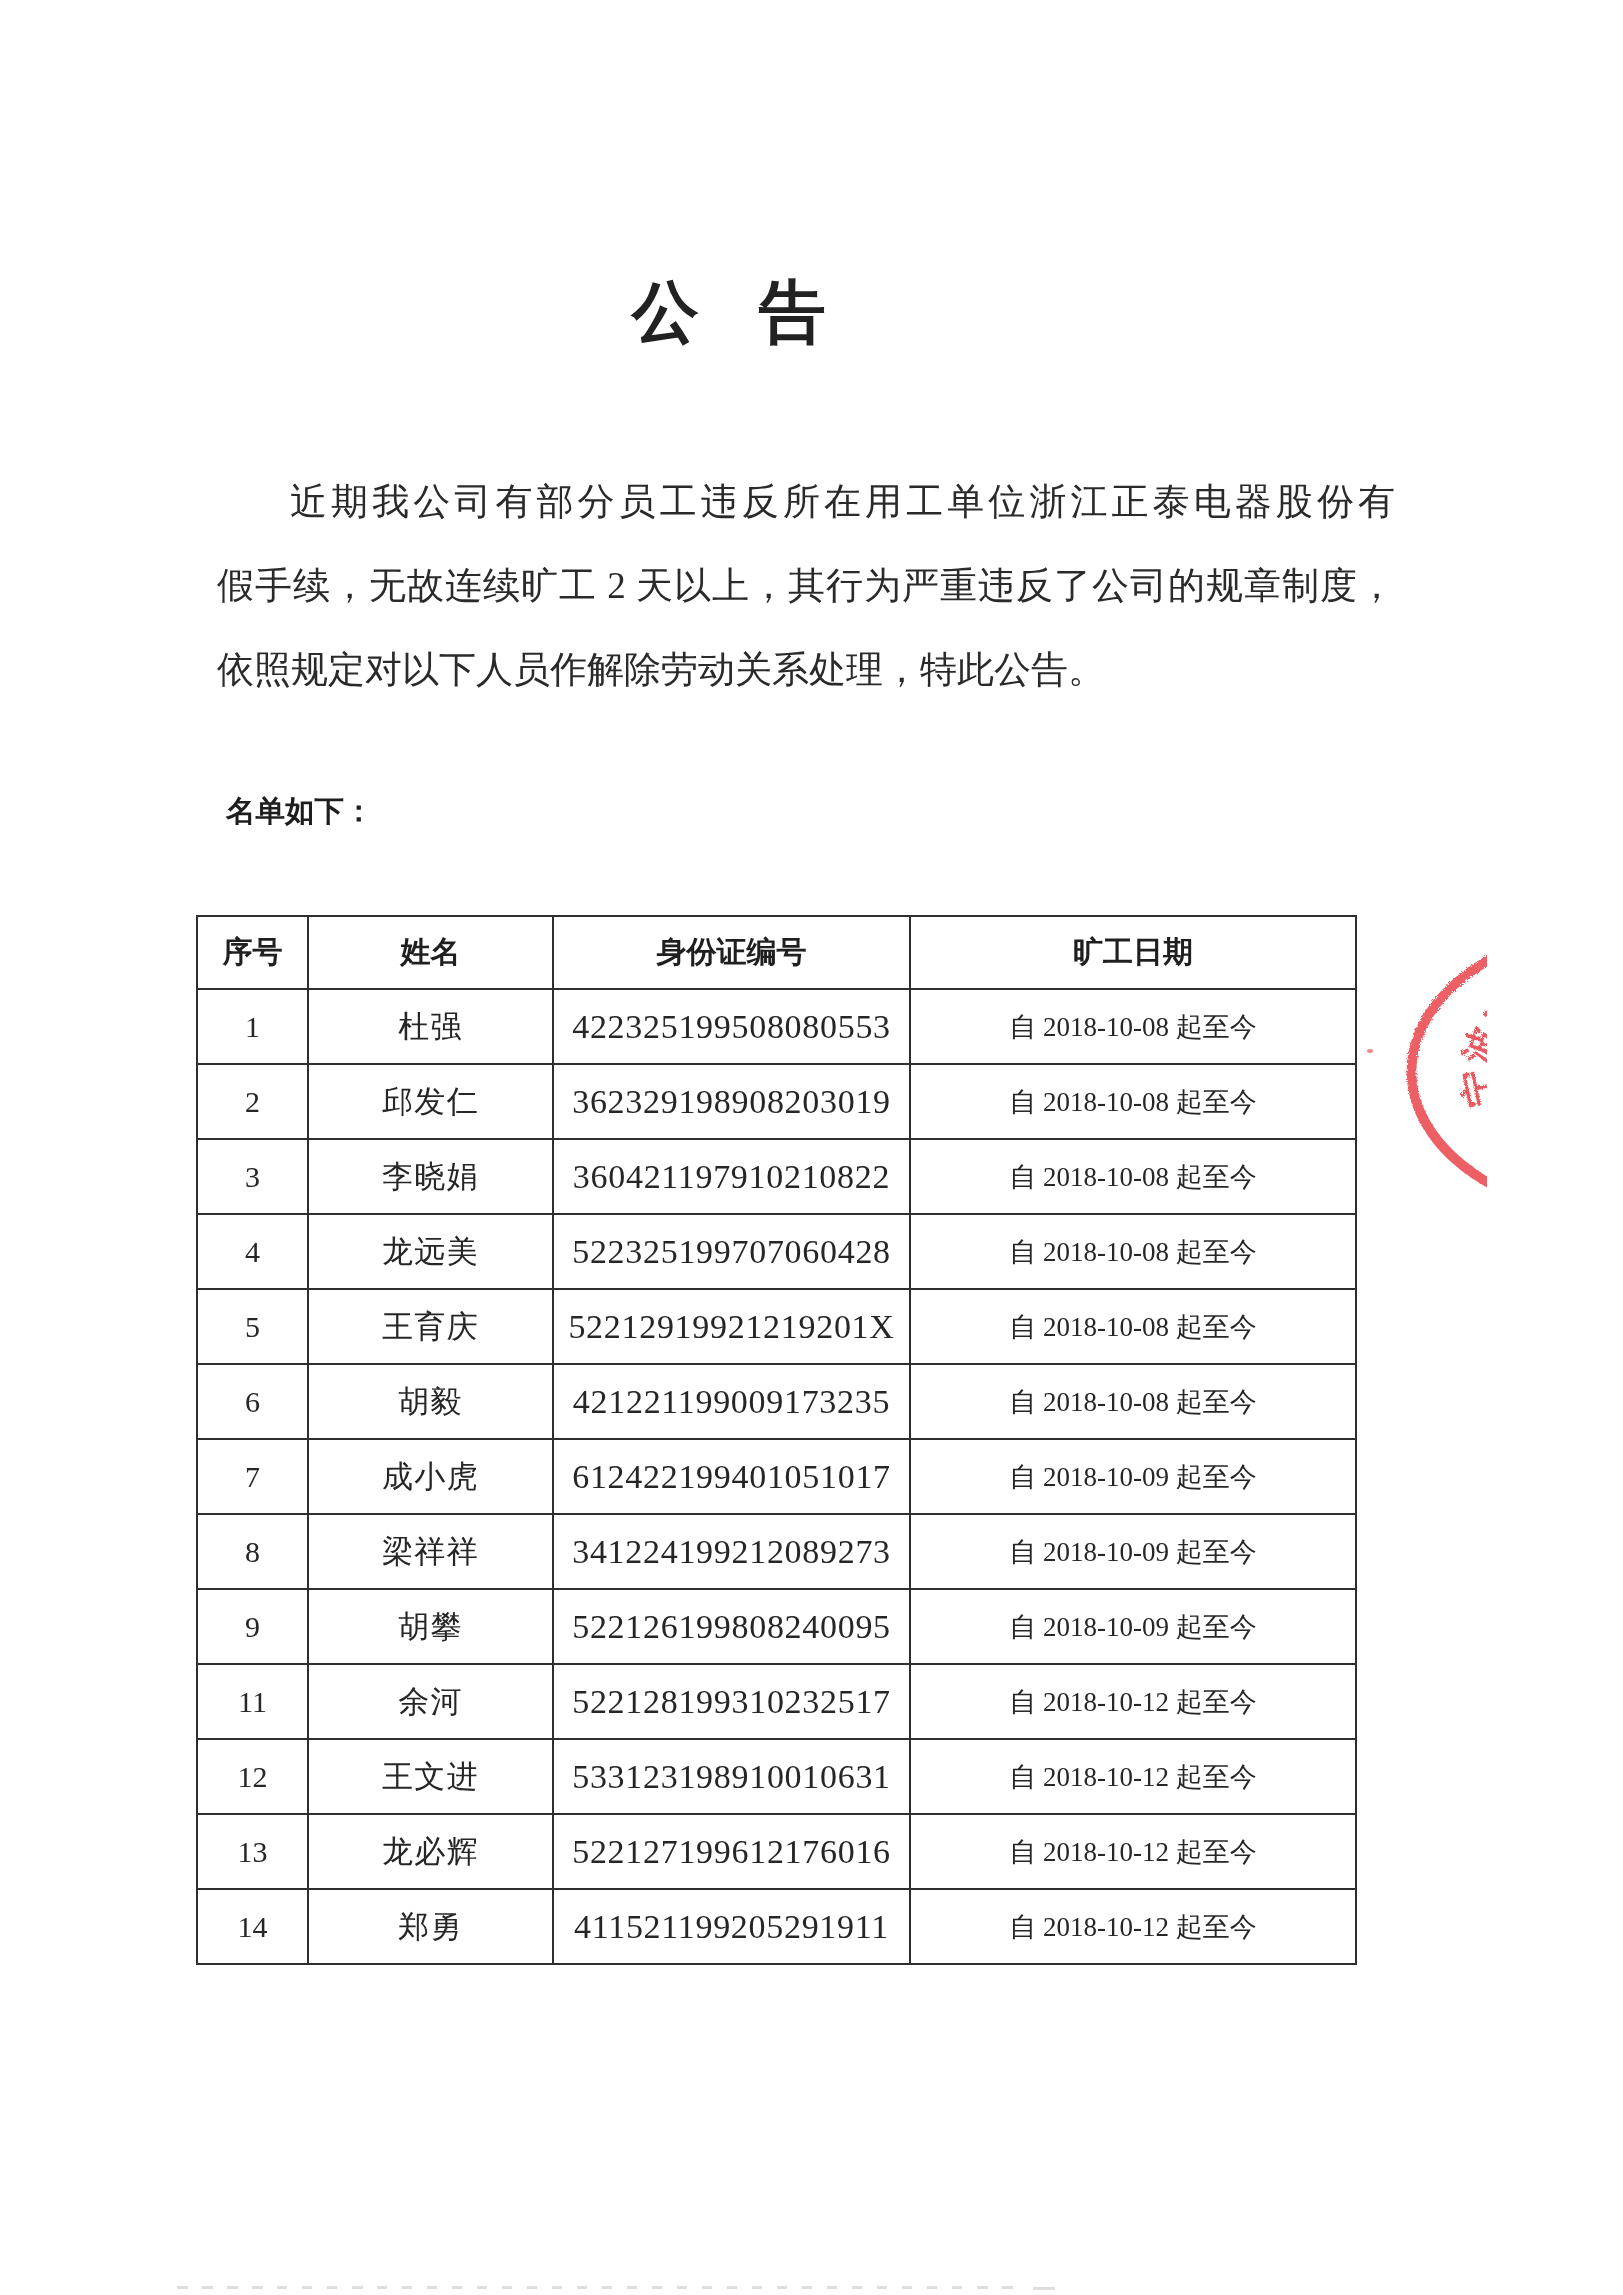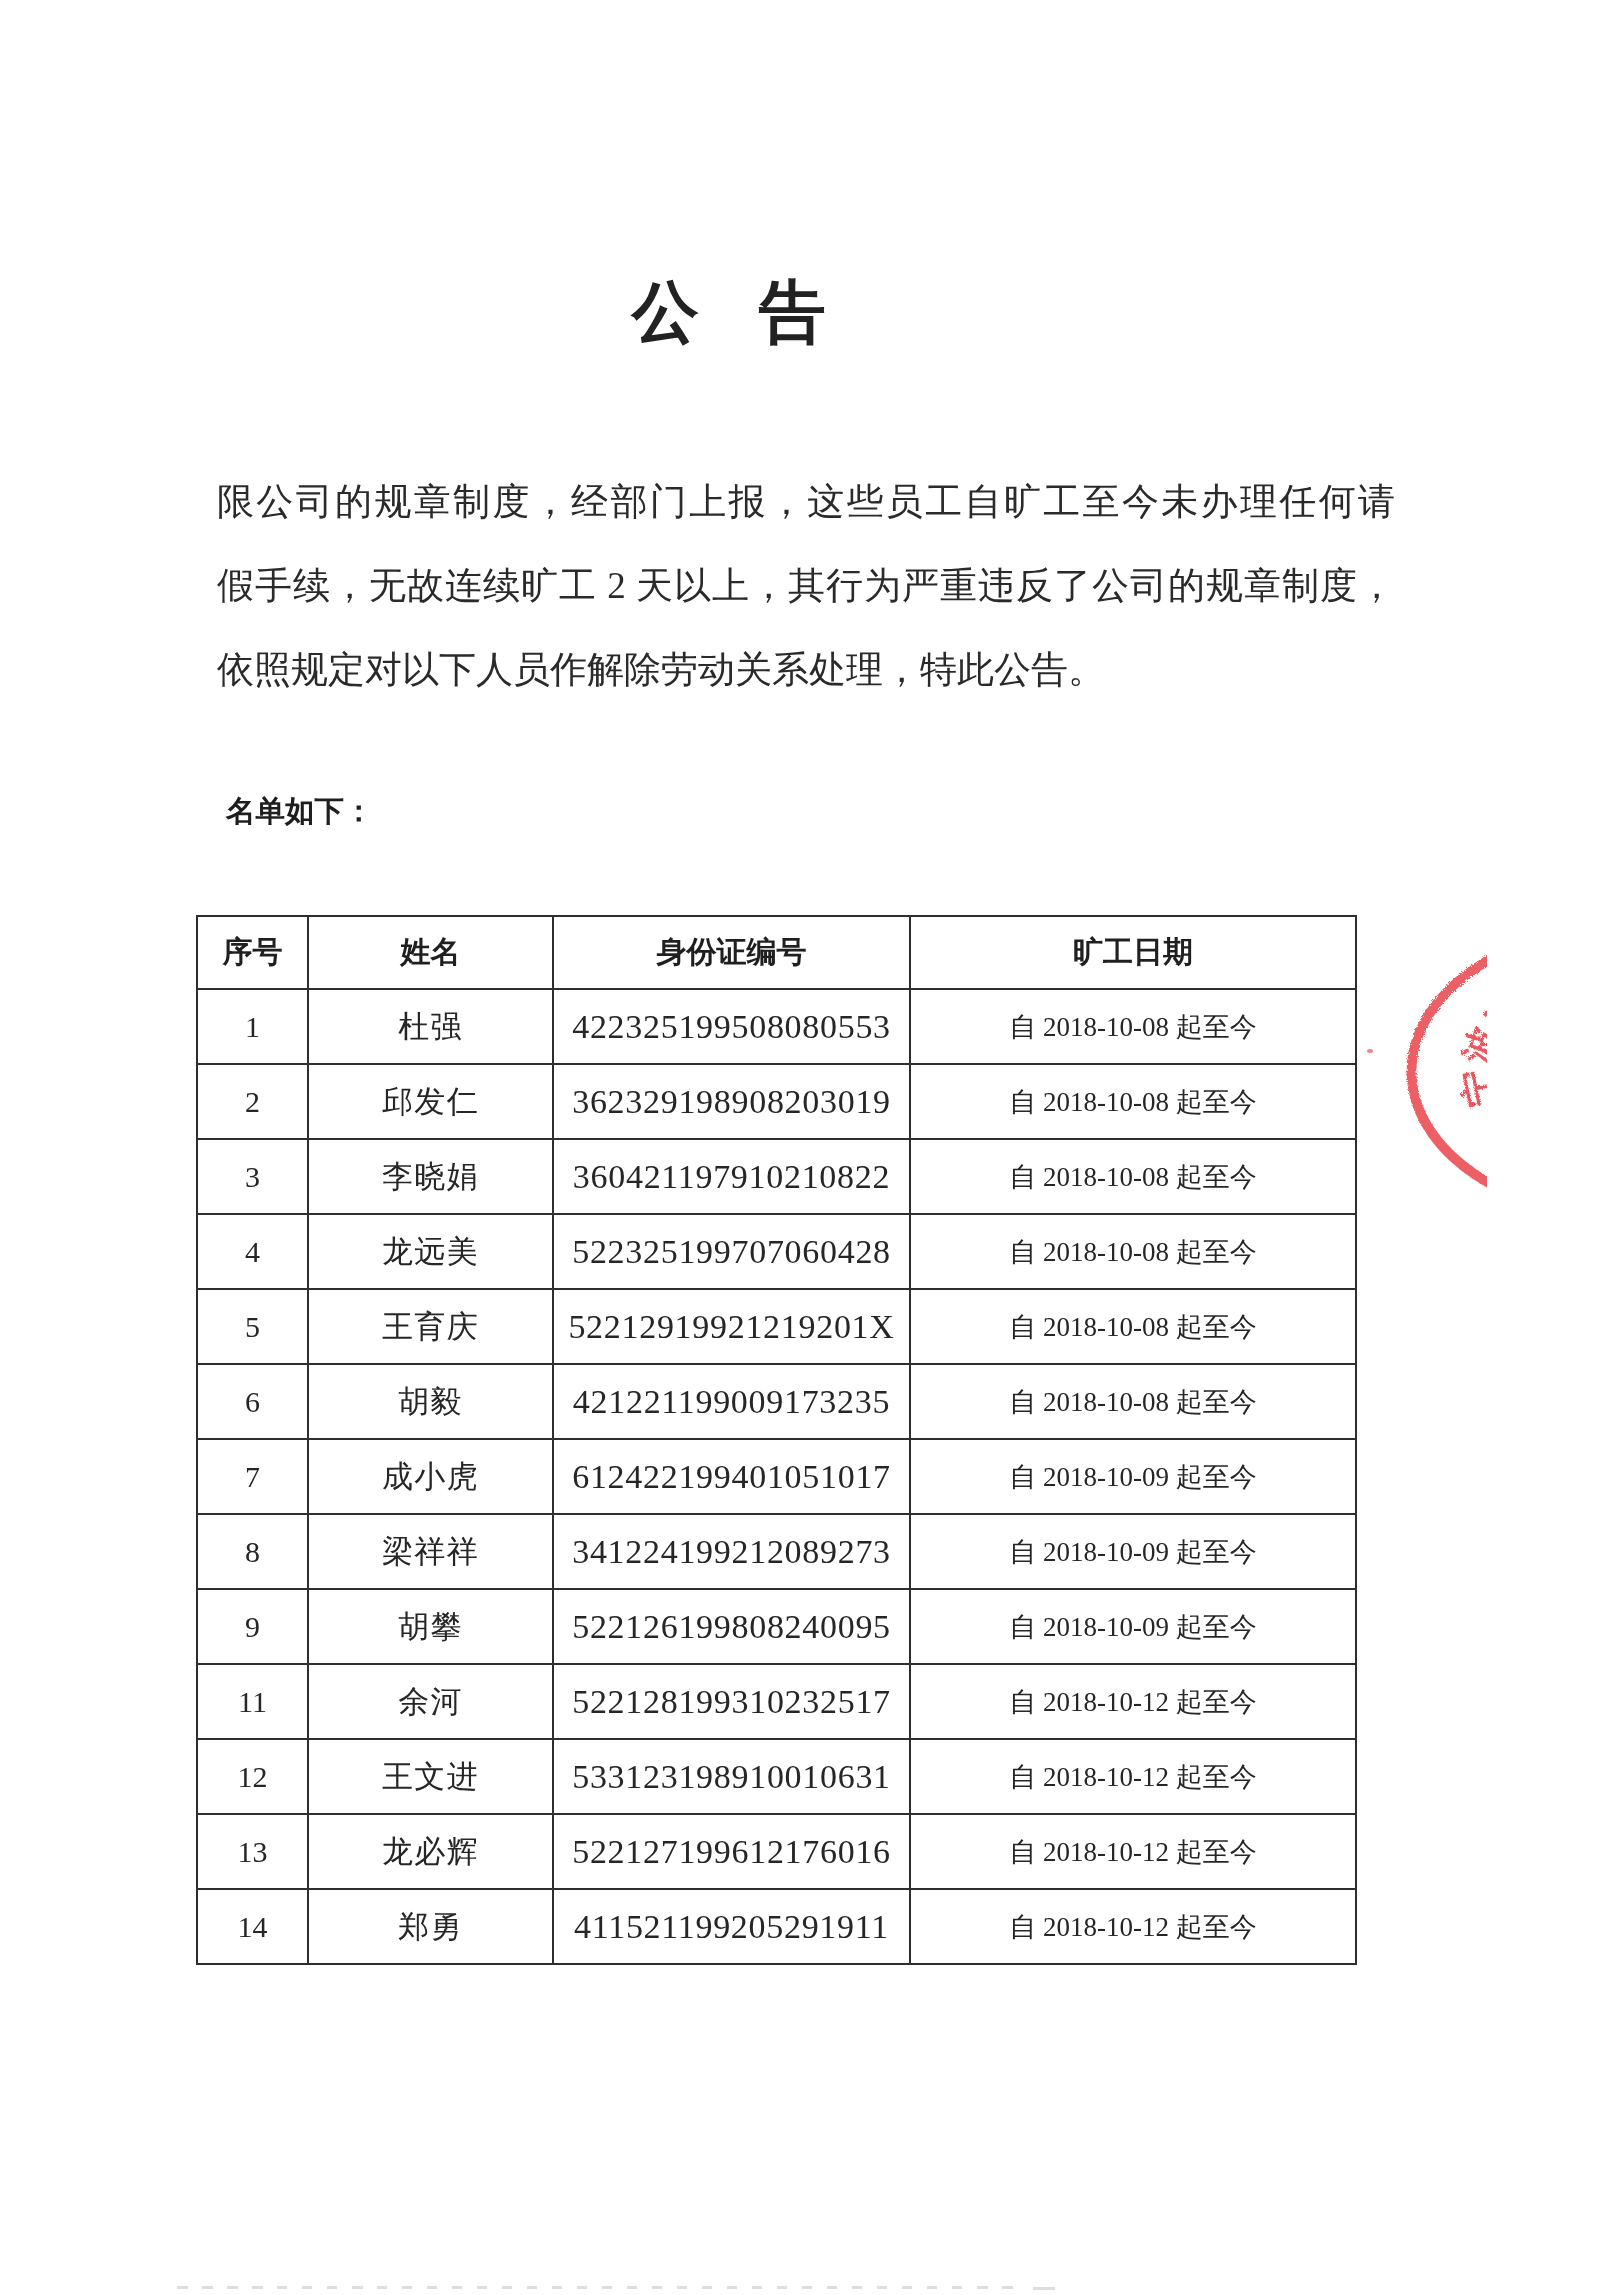--- a/index.html
+++ b/index.html
@@ -83,21 +83,21 @@
   }
 </style>
 </head>
 <body>
 
 <div class="page">
 
   <h1 class="title">公 告</h1>
 
   <div class="body-text">
-    <div class="line justify">限公司的规章制度，经部门上报，这些员工自旷工至今未办理任何请</div>
+    <div class="line justify indent">近期我公司有部分员工违反所在用工单位浙江正泰电器股份有</div>
     <div class="line justify">假手续，无故连续旷工 2 天以上，其行为严重违反了公司的规章制度，</div>
     <div class="line">依照规定对以下人员作解除劳动关系处理，特此公告。</div>
   </div>
 
   <div class="list-label">名单如下：</div>
 
   <table class="roster">
     <colgroup>
       <col style="width:111px">
         <col style="width:245px">

